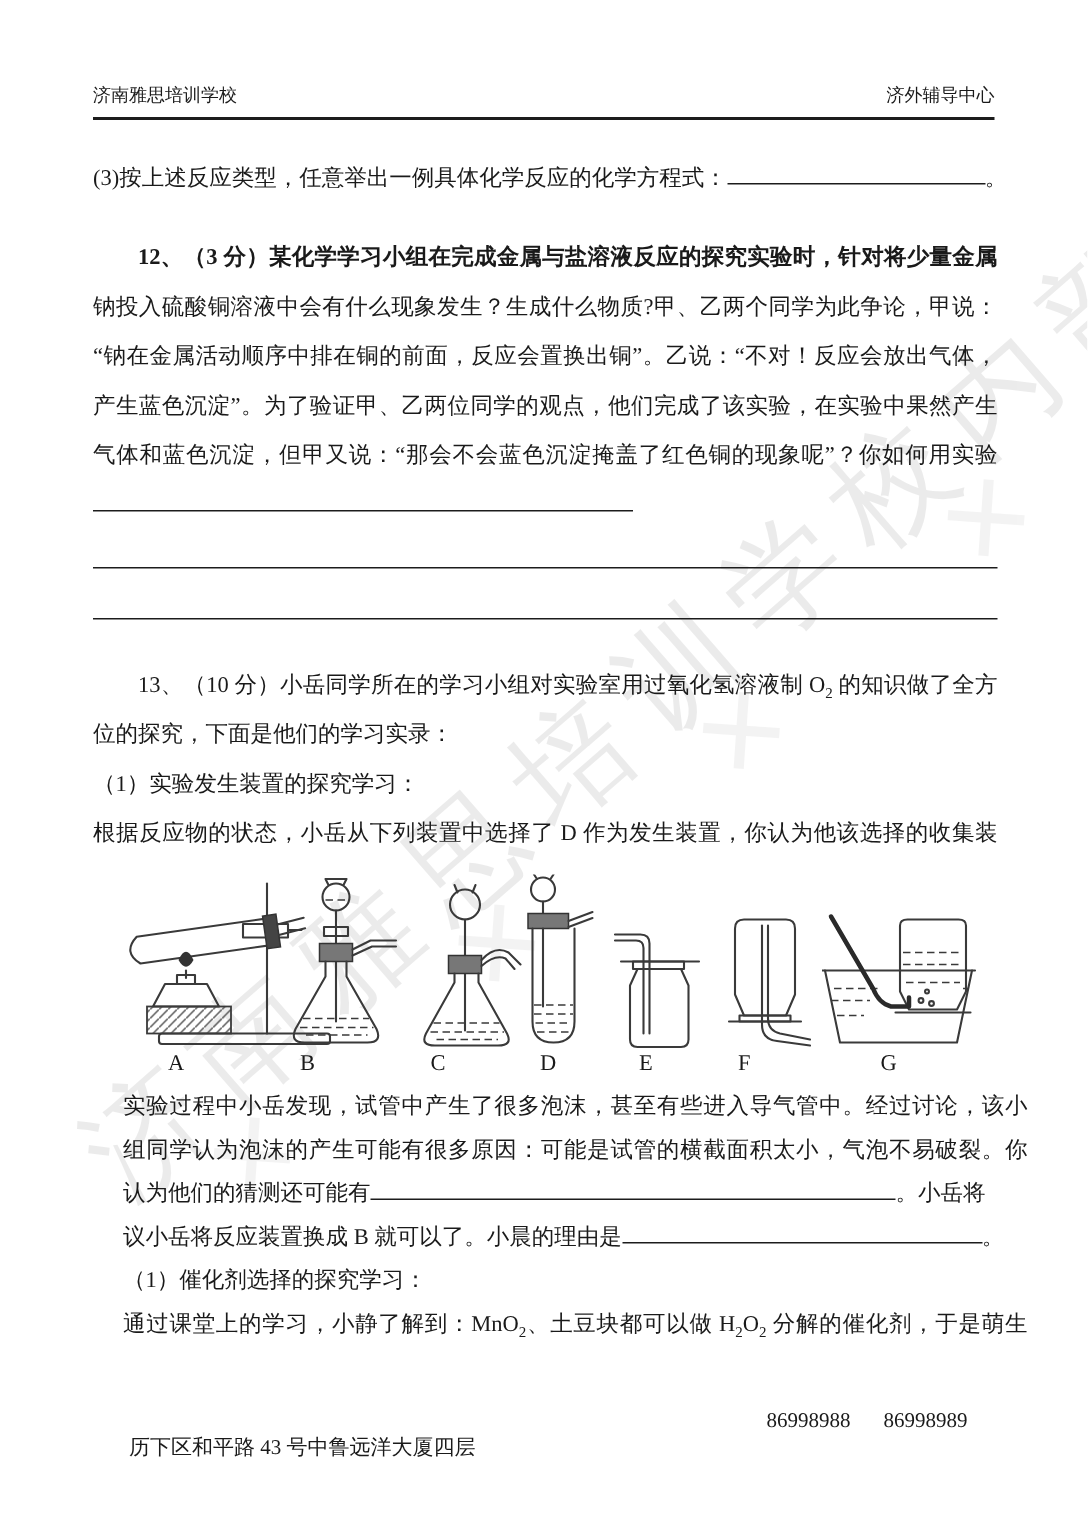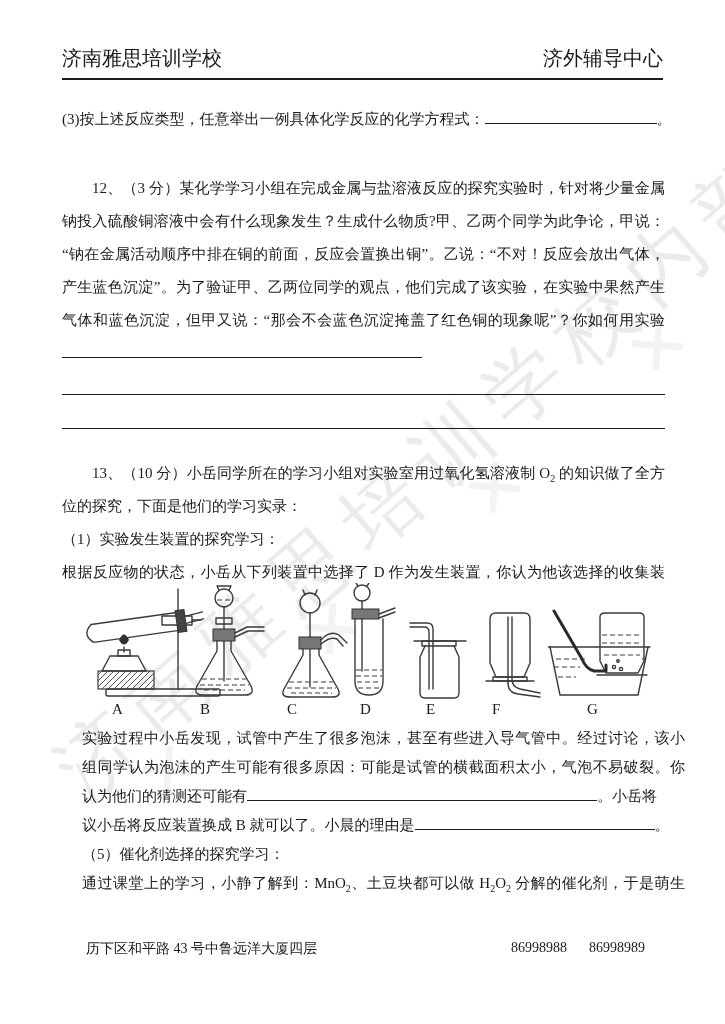--- a/index.html
+++ b/index.html
@@ -15,21 +15,21 @@
     font-family:"Liberation Serif","DejaVu Serif",serif;z-index:0;pointer-events:none;
   }
   .watermark-x{
     position:absolute;left:120px;top:760px;width:980px;
     font-size:70px;letter-spacing:70px;white-space:nowrap;
     color:#000;opacity:0.045;transform:rotate(-41deg);transform-origin:0 0;z-index:0;pointer-events:none;
   }
   
   #header{
     position:absolute;left:62px;top:48px;width:601px;height:30px;
-    border-bottom:2px solid #1c1c1c;font-size:20px;z-index:2;font-family:Liberation Mono, monospace;
+    border-bottom:2px solid #1c1c1c;font-size:12px;z-index:2;font-family:Liberation Mono, monospace;
   }
   #header .hleft{position:absolute;left:0;bottom:6px;}
   #header .hright{position:absolute;right:0;bottom:6px;}
   
   .content{position:absolute;left:62px;width:603px;z-index:1;}
   #content-top{top:103px;}
   #content-bottom{top:724px;margin-left:20px;}
   .line{height:33px;line-height:33px;font-size:15px;white-space:nowrap;overflow:visible;}
   #content-bottom .line{height:29px;line-height:29px;}
   .line.j{text-align:justify;text-align-last:justify;white-space:normal;height:33px;overflow:hidden;}
@@ -40,40 +40,40 @@
   sub{font-size:10px;line-height:0;}
   
   #figure{position:absolute;left:62px;top:583px;width:601px;height:140px;z-index:1;}
   #figure svg{position:absolute;}
   .flabel{position:absolute;top:118px;font-size:15px;}
   .ink{stroke:#3a3a3a;stroke-width:1.4;fill:none;stroke-linecap:round;stroke-linejoin:round;}
   .inkthick{stroke:#2a2a2a;stroke-width:3;fill:none;stroke-linecap:round;stroke-linejoin:round;}
   .dash{stroke:#3a3a3a;stroke-width:1;fill:none;stroke-dasharray:5 3;}
   
   #footer{position:absolute;left:62px;top:940px;width:601px;font-size:14px;z-index:2;}
-  #footer .addr{position:absolute;left:24px;top:0;}
+  #footer .addr{position:absolute;left:24px;top:16px;}
   #footer .phones{position:absolute;right:18px;top:0;}
   #footer .phones span{margin-left:22px;}
 </style>
 </head>
 <body>
 
 <div id="page">
 
   <div class="watermark">济南雅思培训学校内部</div>
   <div class="watermark-x">✕ ✕ ✕ ✕ ✕</div>
 
   <div id="header">
     <span class="hleft">济南雅思培训学校</span>
     <span class="hright">济外辅导中心</span>
   </div>
 
   <div id="content-top" class="content">
       <div class="line"><span>(3)按上述反应类型，任意举出一例具体化学反应的化学方程式：</span><span class="blank" style="width: 172px;"></span><span>。</span></div>
-      <div class="line j in" style="margin-top: 36px;"><span>12、（3 分）某化学学习小组在完成金属与盐溶液反应的探究实验时，针对将少量金属</span></div>
+      <div class="line j in" style="margin-top: 20px; font-weight: bold;"><span>12、（3 分）某化学学习小组在完成金属与盐溶液反应的探究实验时，针对将少量金属</span></div>
       <div class="line j"><span>钠投入硫酸铜溶液中会有什么现象发生？生成什么物质?甲、乙两个同学为此争论，甲说：</span></div>
       <div class="line j"><span>“钠在金属活动顺序中排在铜的前面，反应会置换出铜”。乙说：“不对！反应会放出气体，</span></div>
       <div class="line j"><span>产生蓝色沉淀”。为了验证甲、乙两位同学的观点，他们完成了该实验，在实验中果然产生</span></div>
       <div class="line j"><span>气体和蓝色沉淀，但甲又说：“那会不会蓝色沉淀掩盖了红色铜的现象呢”？你如何用实验</span></div>
       <div class="line"><span class="blank" style="width: 360px;"></span></div>
       <div class="line rule" style="height: 24px;"></div>
       <div class="line rule" style="height: 33px;"></div>
       <div class="line j in" style="margin-top: 28px;"><span>13、（10 分）小岳同学所在的学习小组对实验室用过氧化氢溶液制 O<sub>2</sub> 的知识做了全方</span></div>
       <div class="line"><span>位的探究，下面是他们的学习实录：</span></div>
       <div class="line"><span>（1）实验发生装置的探究学习：</span></div>
@@ -178,21 +178,21 @@
     <span class="flabel" style="left:364px">E</span>
     <span class="flabel" style="left:430px">F</span>
     <span class="flabel" style="left:525px">G</span>
   </div>
 
   <div id="content-bottom" class="content">
       <div class="line j"><span>实验过程中小岳发现，试管中产生了很多泡沫，甚至有些进入导气管中。经过讨论，该小</span></div>
       <div class="line j"><span>组同学认为泡沫的产生可能有很多原因：可能是试管的横截面积太小，气泡不易破裂。你</span></div>
       <div class="line"><span>认为他们的猜测还可能有</span><span class="blank" style="width: 350px;"></span><span>。小岳将</span></div>
       <div class="line"><span>议小岳将反应装置换成 B 就可以了。小晨的理由是</span><span class="blank" style="width: 240px;"></span><span>。</span></div>
-      <div class="line"><span>（5）催化剂选择的探究学习：</span></div>
+      <div class="line"><span>（1）催化剂选择的探究学习：</span></div>
       <div class="line j"><span>通过课堂上的学习，小静了解到：MnO<sub>2</sub>、土豆块都可以做 H<sub>2</sub>O<sub>2</sub> 分解的催化剂，于是萌生</span></div>
     </div>
 
   <div id="footer">
     <span class="addr">历下区和平路 43 号中鲁远洋大厦四层</span>
     <span class="phones"><span>86998988</span><span>86998989</span></span>
   </div>
 
 </div>
 

